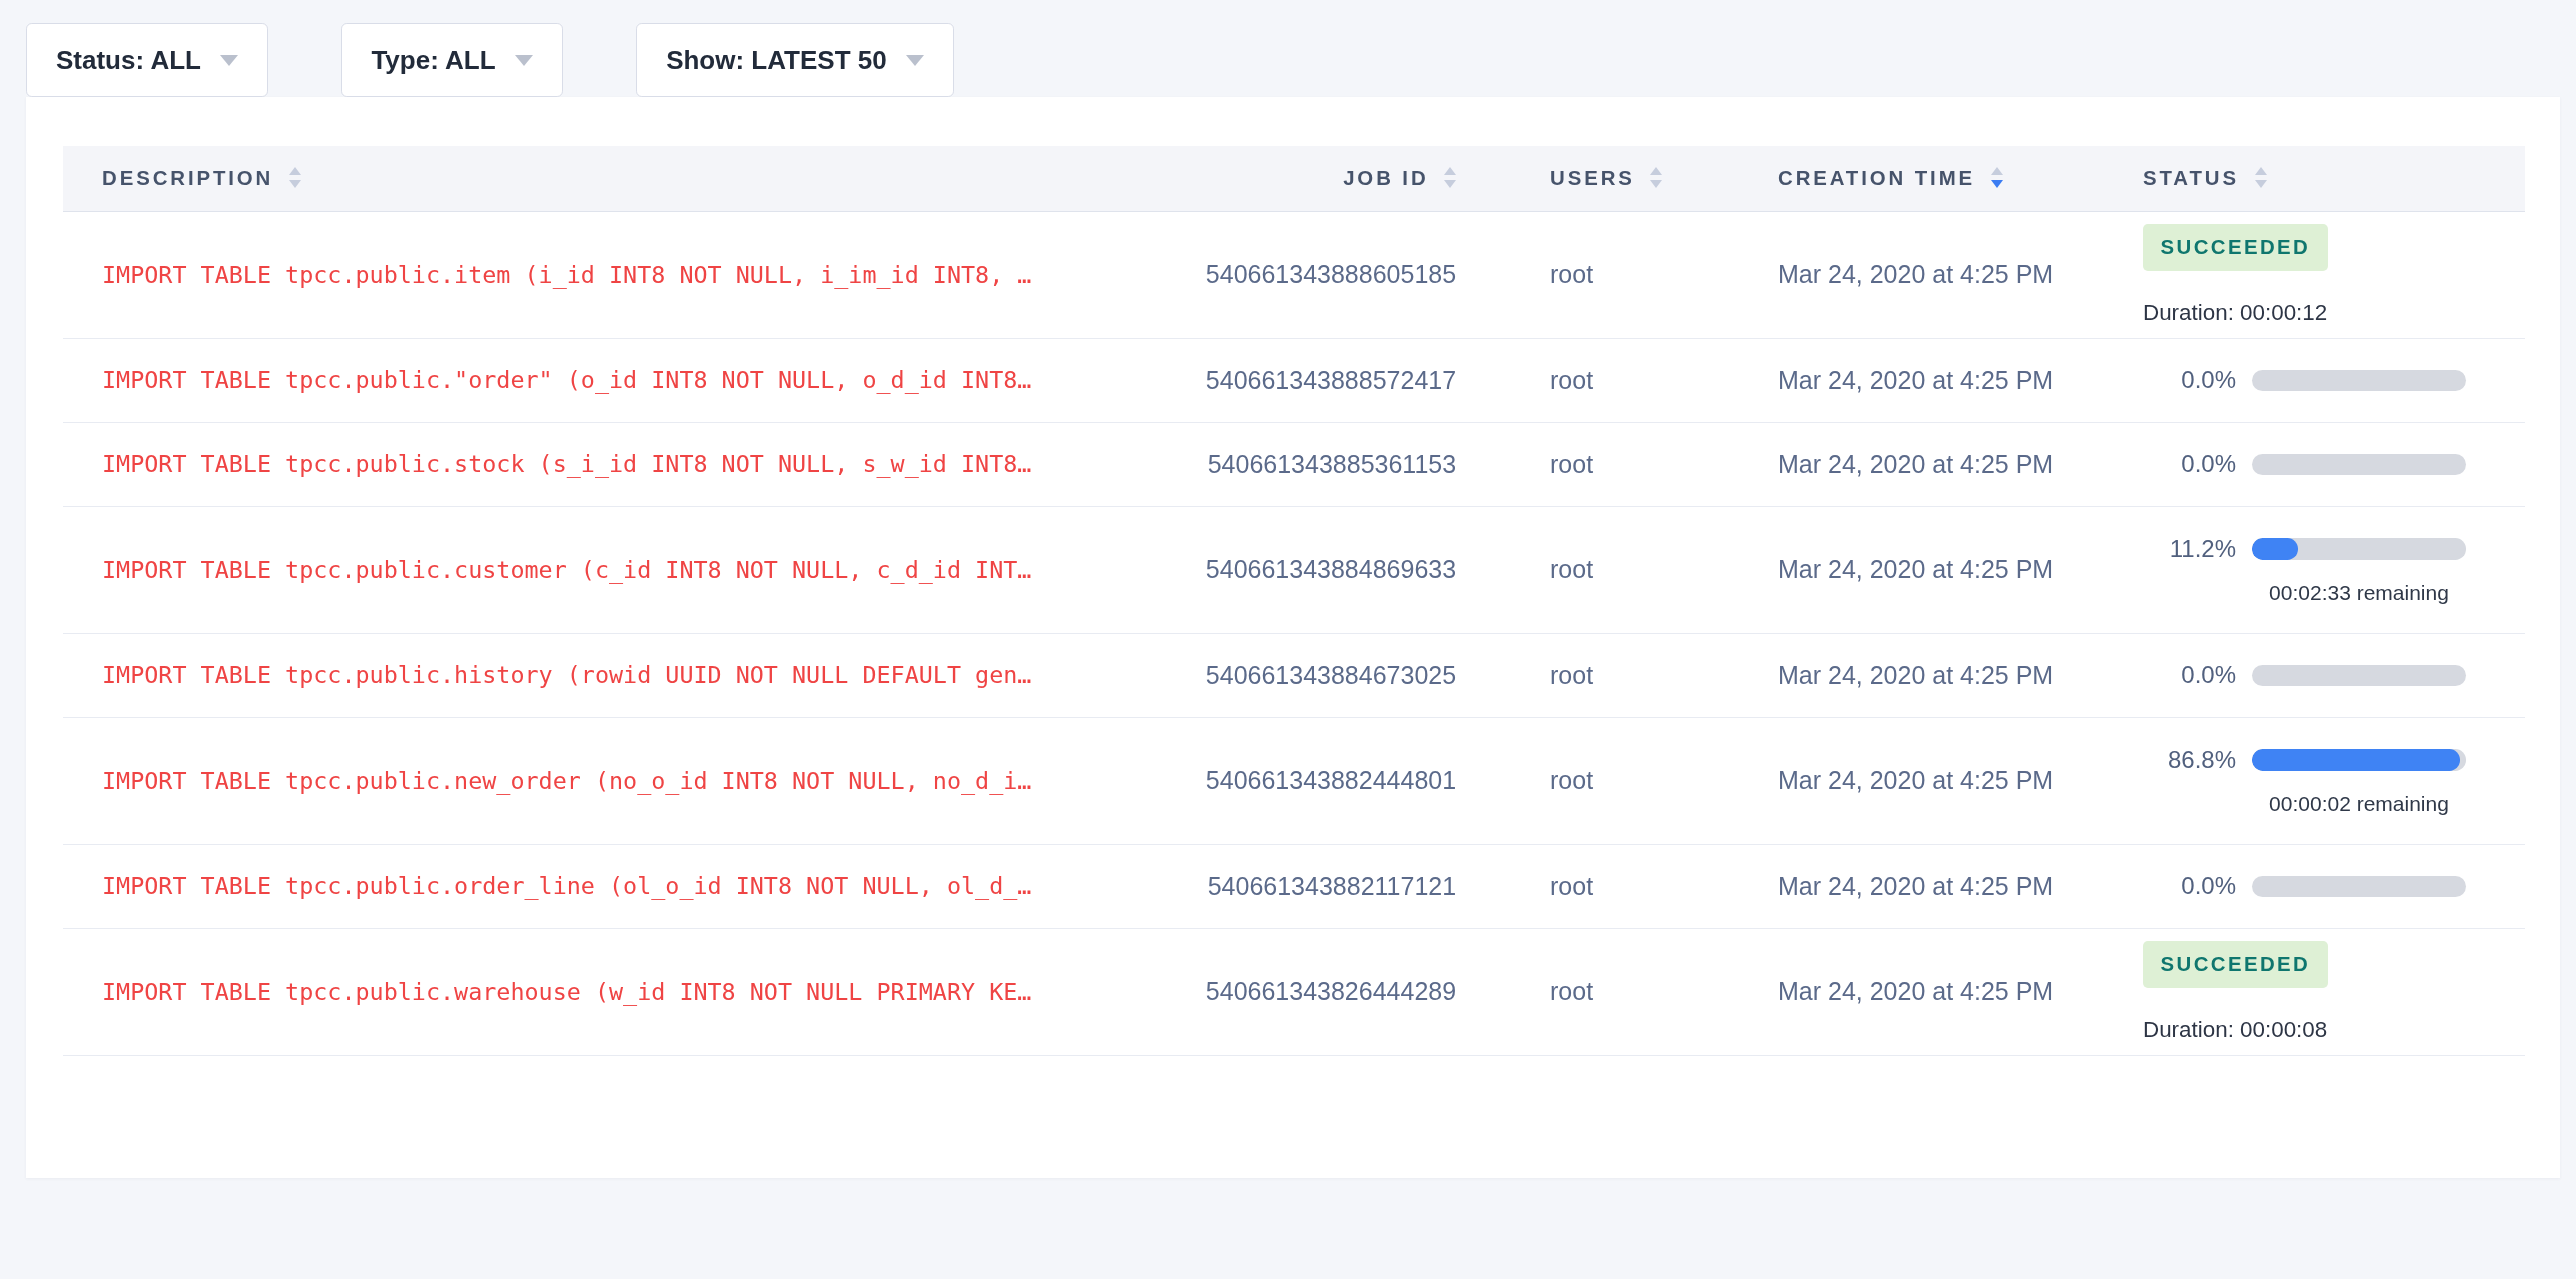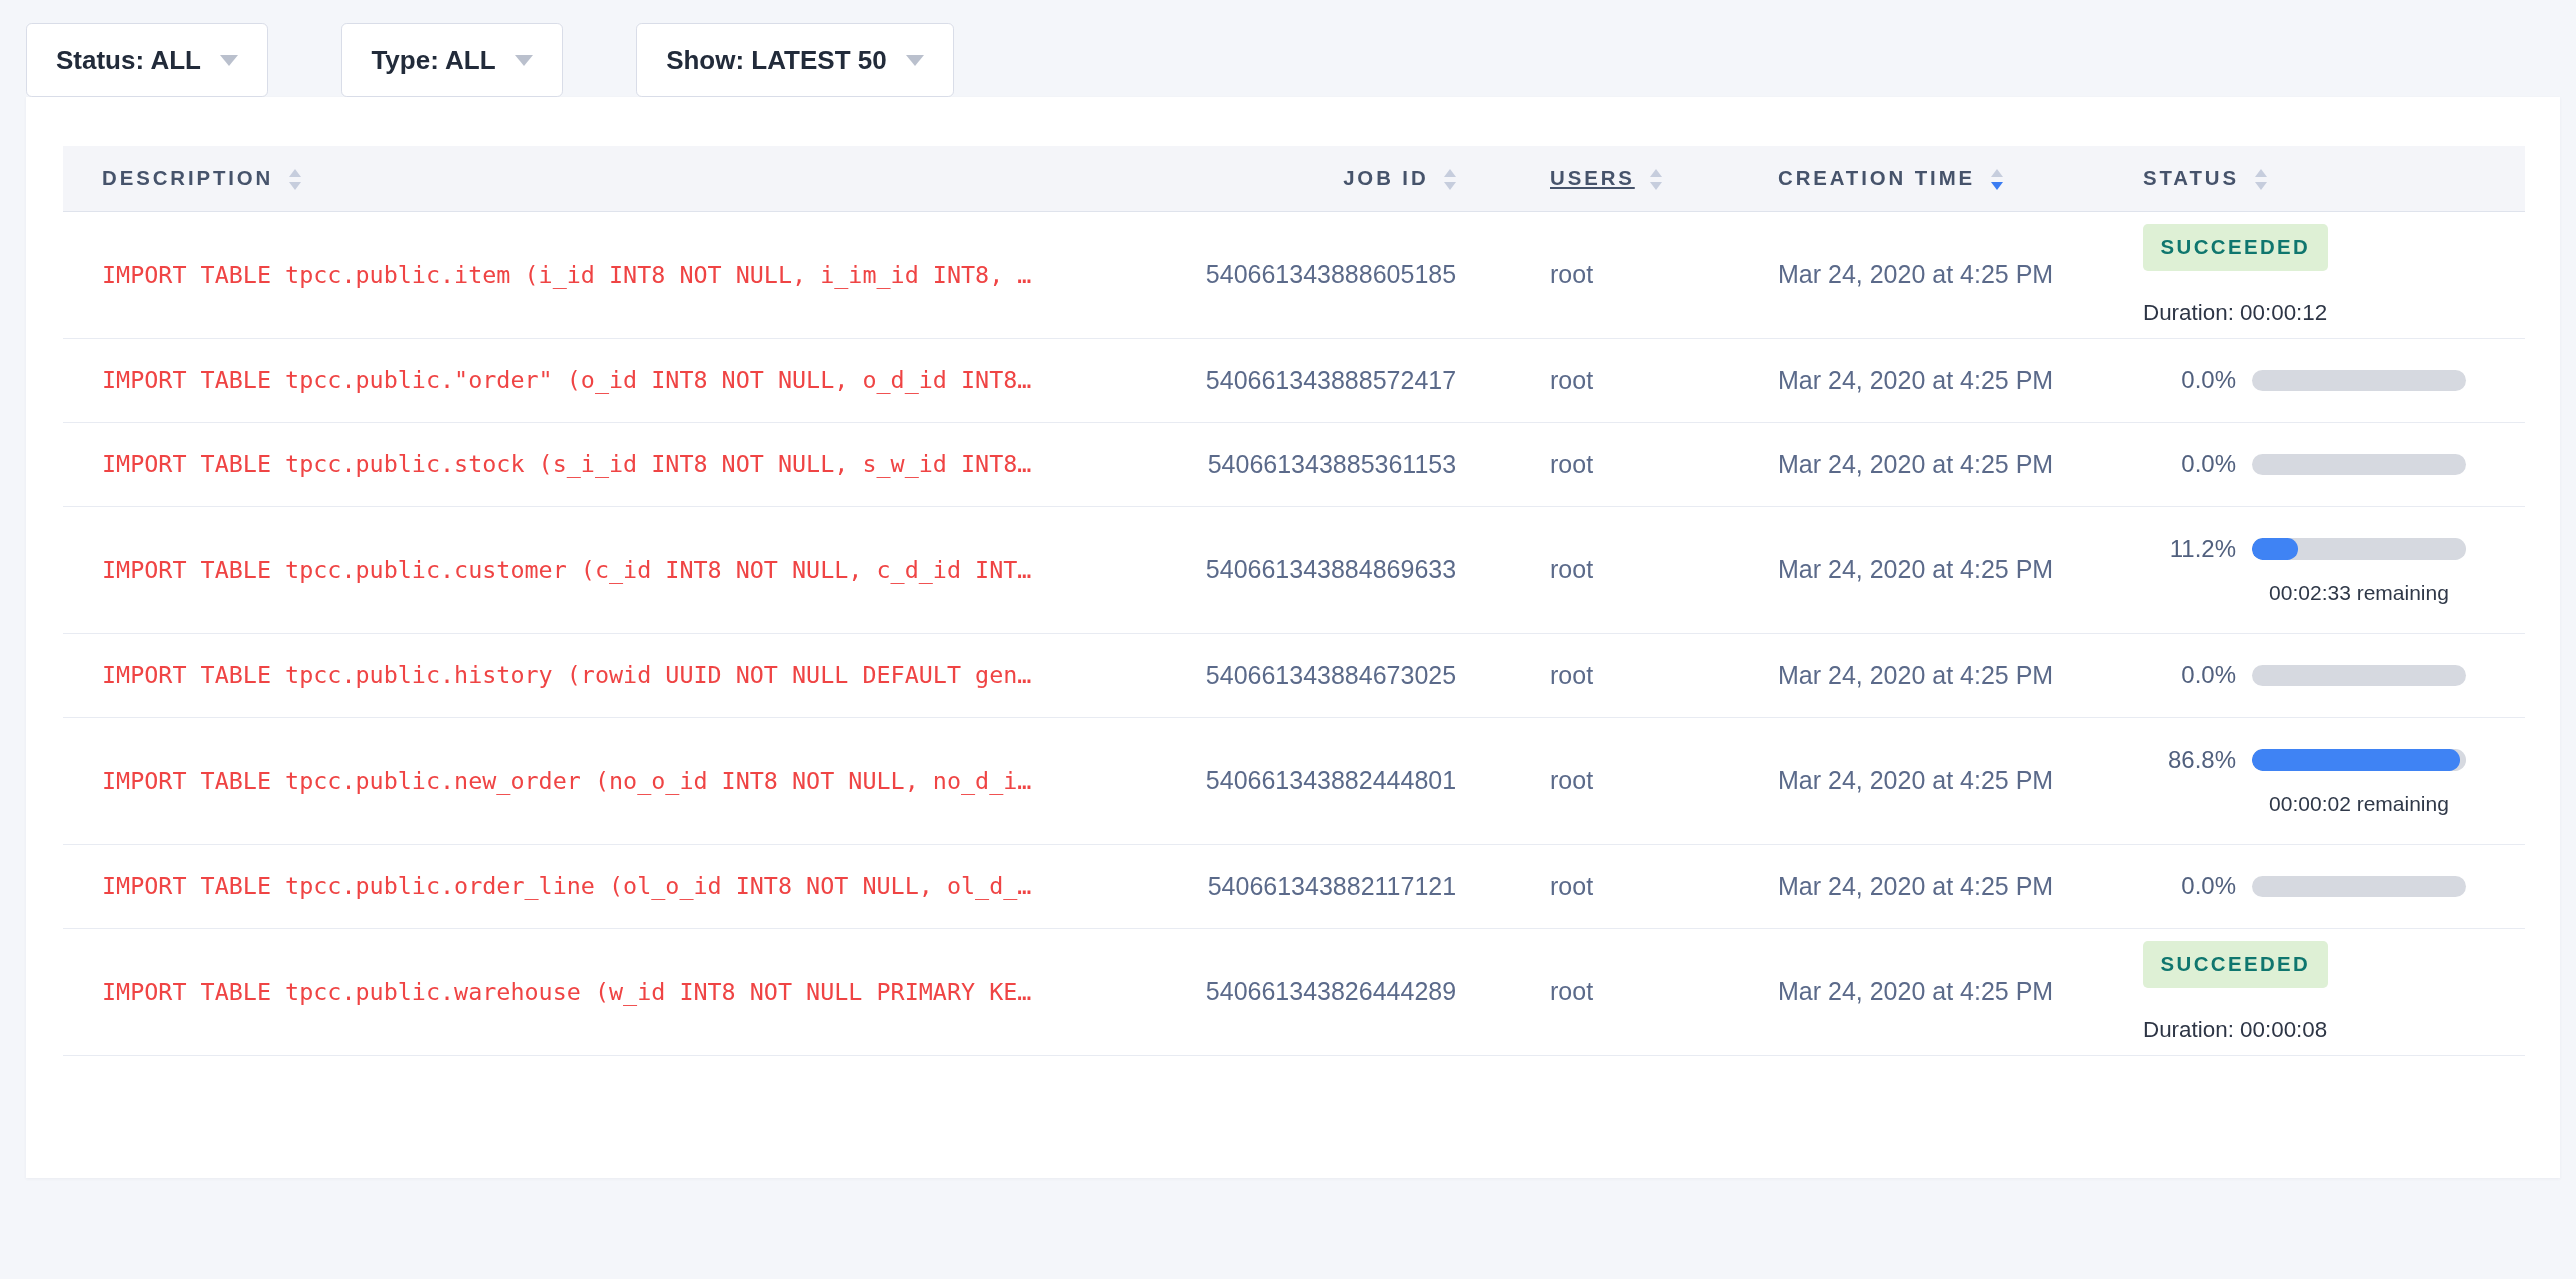--- a/index.html
+++ b/index.html
@@ -45,24 +45,24 @@
   col.c-users { width:318px; }
   col.c-created { width:365px; }
   col.c-status { width:382px; }
 
   thead tr { background:#f4f5f9; height:65px; }
   th {
     font-size:20.4px; font-weight:bold; letter-spacing:2.9px;
     color:#46536b; text-align:left; vertical-align:middle;
     border-bottom:1.9px solid #dfe3ec;
   }
-  th .th-inner { display:flex; align-items:flex-end; }
+  th .th-inner { display:flex; align-items:flex-start; }
   th.col-desc .th-inner { padding-left:39px; }
   th.col-jobid .th-inner { justify-content:flex-end; }
-  th.col-users .th-inner { padding-left:90px;text-decoration:underline; }
+  th.col-users .th-inner { padding-left:90px; }
   .sort-arrows {
     display:inline-flex; flex-direction:column; gap:4.9px;
     margin-left:15.6px; margin-right:3.9px;
   }
   .sort-up {
     width:0; height:0;
     border-left:6.8px solid transparent; border-right:6.8px solid transparent;
     border-bottom:8.8px solid #c6cddd;
   }
   .sort-down {

